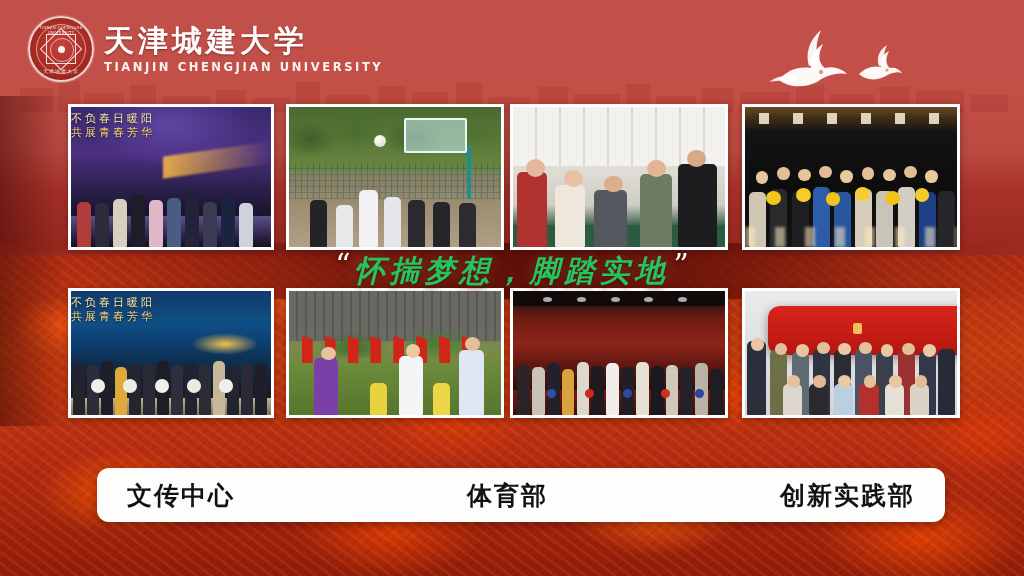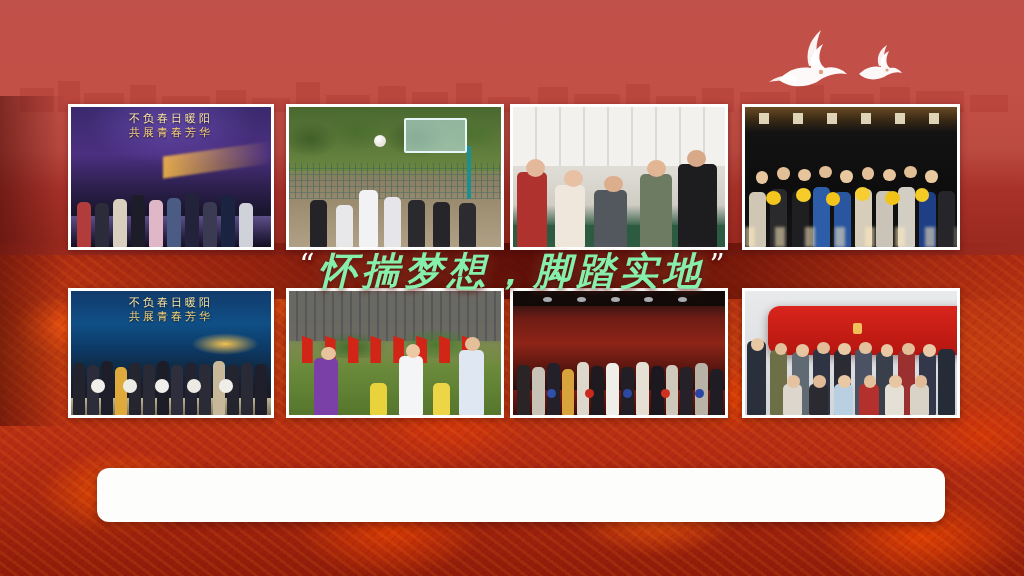--- a/index.html
+++ b/index.html
@@ -84,21 +84,21 @@
 
   
   .doves{position:absolute;left:755px;top:12px;width:180px;height:86px;}
   .dove{position:absolute;}
   .dove svg{display:block;}
 
   
   .photo{position:absolute;overflow:hidden;border:3px solid #ffffff;
     box-shadow:0 2px 7px rgba(60,8,4,.45);background:#2b2b33;}
   .ph-inner{position:absolute;inset:0;}
-  .cap{position:absolute;left:0;right:0;top:4px;text-align:center;color:#ffe9a8;
+  .cap{position:absolute;left:0;right:0;top:4px;text-align:left;color:#ffe9a8;
     font-size:11px;letter-spacing:3px;font-family:Liberation Sans, sans-serif;
     text-shadow:0 1px 2px rgba(0,0,0,.7);white-space:nowrap;overflow:hidden;}
   .cap2{top:18px;color:#ffd77a;font-size:11px;}
   .people{position:absolute;left:0;right:0;bottom:0;height:52%;}
   .people i{position:absolute;bottom:0;display:block;border-radius:5px 5px 1px 1px;}
   .head{position:absolute;border-radius:50%;}
 
   
   .p1 .ph-inner{background:
      radial-gradient(ellipse 120px 60px at 50% 12%, rgba(120,90,200,.55), rgba(0,0,0,0) 70%),
@@ -180,21 +180,21 @@
   .p8 .banner{position:absolute;left:11%;right:11%;top:12%;height:40%;
      background:linear-gradient(180deg,#d9241c,#b4160f);}
   .p8 .banner i{position:absolute;top:34%;width:9px;height:22%;background:#f4d264;opacity:.9;border-radius:2px;}
 
   
   .quote{position:absolute;left:0;right:0;top:248px;height:46px;
     display:flex;align-items:center;justify-content:center;gap:4px;}
   .quote .mark{color:#ffffff;font-size:30px;line-height:1;
     font-family:"DejaVu Serif","Liberation Serif",serif;
     text-shadow:0 2px 5px rgba(70,6,3,.85);transform:translateY(-6px);}
-  .quote .txt{color:#86efac;font-size:38px;line-height:1;letter-spacing:5px;
+  .quote .txt{color:#22c55e;font-size:30px;line-height:1;letter-spacing:5px;
     font-family:"DejaVu Serif","Liberation Serif",serif;font-weight:700;font-style:italic;
     text-shadow:0 2px 6px rgba(70,6,3,.9),0 0 14px rgba(255,190,150,.30);}
 
   
   .banner{position:absolute;left:97px;top:468px;width:848px;height:54px;
     background:#fdfdfb;border-radius:12px;box-shadow:0 3px 10px rgba(60,8,4,.45);
     display:flex;align-items:center;justify-content:space-between;
     padding:0 30px;box-sizing:border-box;}
   .dept{color:#121212;font-size:25px;letter-spacing:2px;font-weight:700;
     font-family:"DejaVu Serif","Liberation Serif",serif;white-space:nowrap;}
@@ -231,20 +231,37 @@
     <i style="left:880px;width:30px;height:25px"></i>
     <i style="left:916px;width:48px;height:21px"></i>
     <i style="left:970px;width:38px;height:17px"></i>
   </div>
 
   <div class="foliage"></div>
   <div class="foliage-grain"></div>
   <div class="left-dark"></div>
   <div class="quote-band"></div>
 
+  <div class="header">
+    <div class="seal">
+      <div class="ring"></div>
+      <div class="micro top">TIANJIN CHENGJIAN UNIVERSITY</div>
+      <div class="star">
+          <b></b>
+          <b></b>
+        </div>
+      <div class="arc"></div>
+      <div class="dot"></div>
+      <div class="micro bot">天津城建大学</div>
+    </div>
+    <div class="wordmark">
+      <div class="cn-name">天津城建大学</div>
+      <div class="en-name">TIANJIN CHENGJIAN UNIVERSITY</div>
+    </div>
+  </div>
 
   <div class="doves">
     <div class="dove" style="left:10px;top:14px">
       <svg width="86" height="66" viewBox="0 0 86 66">
         <path d="M14 54 C22 44 34 40 46 42 C44 34 48 24 58 18 C52 30 54 38 60 42 C68 40 76 42 82 48 C70 46 60 50 52 56 C40 62 24 62 14 54 Z" fill="#fff" opacity="0.97"></path>
         <path d="M44 40 C40 28 44 14 56 4 C50 18 50 30 56 38 Z" fill="#fff" opacity="0.93"></path>
         <path d="M30 50 C22 48 12 50 4 56 C14 54 24 54 32 56 Z" fill="#fff" opacity="0.88"></path>
         <circle cx="56" cy="46" r="2.2" fill="#d9a07e"></circle>
       </svg>
     </div>
@@ -490,15 +507,18 @@
     <div class="cap"></div>
   </div>
 
   <div class="quote">
     <span class="mark">“</span>
     <span class="txt">怀揣梦想，脚踏实地</span>
     <span class="mark">”</span>
   </div>
 
   <div class="banner">
+    <span class="dept">文传中心</span>
+    <span class="dept">体育部</span>
+    <span class="dept">创新实践部</span>
   </div>
 
 </div>
 
 </body></html>

